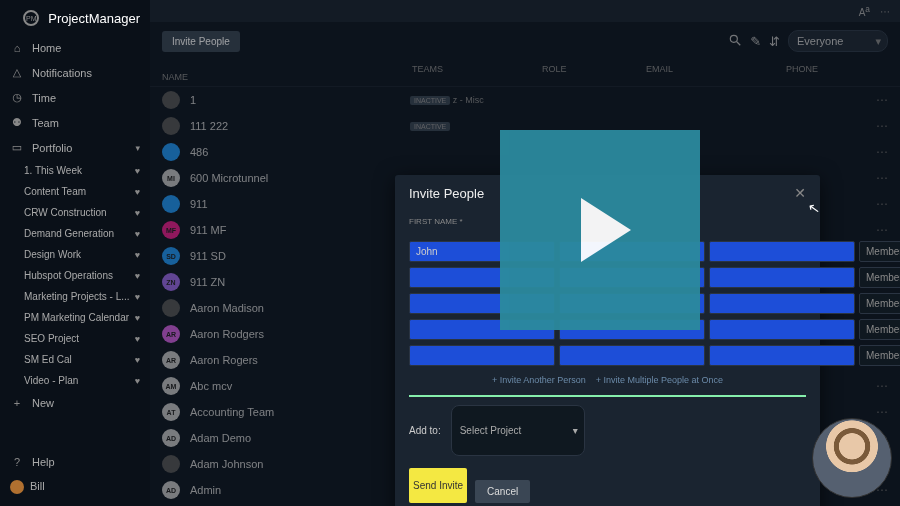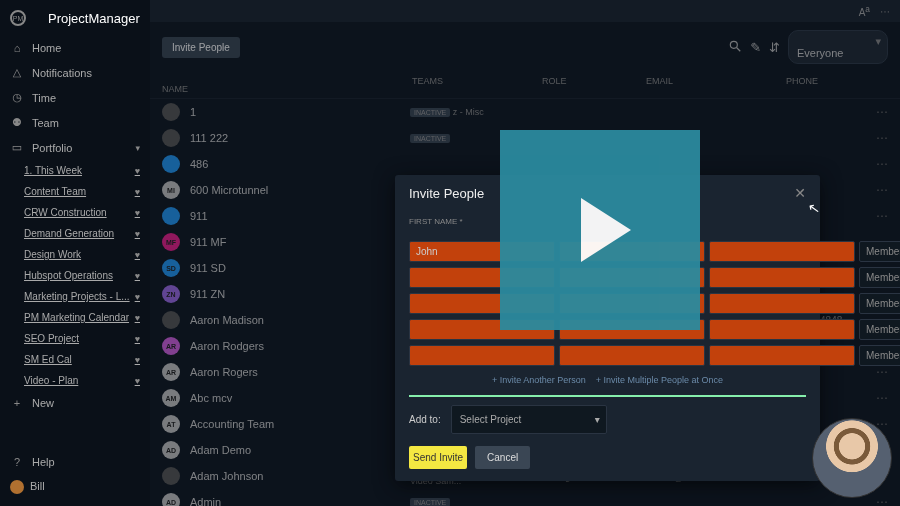--- a/index.html
+++ b/index.html
@@ -1,34 +1,34 @@
 <!DOCTYPE html>
 <html><head>
 <meta charset="utf-8">
 <style>
   * { box-sizing: border-box; margin: 0; padding: 0; }
   html, body { width: 900px; height: 506px; overflow: hidden; font-family: Arial, sans-serif; background: #0e1620; color: #c7c7c7; font-size: 11px; }
   .app { display: flex; height: 506px; }
   .sidebar { width: 150px; background: #0a1018; flex-shrink: 0; display: flex; flex-direction: column; padding: 6px 0; }
-  .brand { display: flex; align-items: center; gap: 22px; padding: 4px 10px 10px; color: #fff; font-size: 13px; font-weight: 500; }
+  .brand { display: flex; align-items: center; gap: 9px; padding: 4px 10px 10px; color: #fff; font-size: 13px; font-weight: 500; justify-content: flex-end; }
   .brand-logo { width: 16px; height: 16px; border-radius: 50%; border: 2px solid #888; font-size: 7px; display: flex; align-items: center; justify-content: center; color:#888;}
   .nav { flex: 1; overflow-y: auto; }
   .nav-item { display: flex; align-items: center; gap: 8px; padding: 6px 10px; color: #aaa; cursor: pointer; }
   .nav-item .icon { width: 14px; text-align: center; color:#888;}
   .nav-sub { padding-left: 18px; }
-  .nav-sub-item { display: flex; align-items: center; justify-content: space-between; padding: 5px 10px 5px 6px; color: #aaa; font-size: 10px; cursor: pointer; text-decoration: underline; }
+  .nav-sub-item { display: flex; align-items: center; justify-content: space-between; padding: 5px 10px 5px 6px; color: #aaa; font-size: 10px; cursor: pointer; }
   .heart { font-size: 9px; color:#888; }
   .nav-bottom { margin-top: auto; }
   .main { flex: 1; position: relative; display: flex; flex-direction: column; }
   .topbar { height: 22px; background: #1a2430; display: flex; align-items: center; justify-content: flex-end; padding: 0 10px; gap: 10px; font-size:10px;}
   .toolbar { display: flex; align-items: center; padding: 8px 12px; gap: 10px; }
   .btn-invite { background: #3a4654; color: #fff; border: none; padding: 5px 10px; border-radius: 3px; font-size: 10px; cursor: pointer; }
   .toolbar-right { margin-left: auto; display: flex; align-items: center; gap: 8px; }
   .toolbar-right .ticon { font-size: 13px; color:#bbb; cursor:pointer;}
-  .select-everyone { background: #1e2834; border: 1px solid #2e3a48; color: #ccc; padding: 16px 24px 4px 8px; border-radius: 10px; font-size: 11px; min-width: 100px; position:relative;}
+  .select-everyone { background: #1e2834; border: 1px solid #2e3a48; color: #ccc; padding: 4px 24px 4px 8px; border-radius: 10px; font-size: 11px; min-width: 100px; position:relative;}
   .select-everyone::after { content:"▾"; position:absolute; right:6px; top:4px; color:#888;}
   .table-head { display: flex; padding: 4px 12px; font-size: 9px; color: #888; border-bottom: 1px solid #1a222e; }
   .col-name { width: 250px; margin-top: 8px; }
   .col-teams { width: 130px; }
   .col-role { width: 104px; }
   .col-email { width: 140px; }
   .col-phone { flex:1; }
   .rows { flex: 1; overflow-y: auto; }
   .row { display: flex; align-items: center; padding: 3px 12px; min-height:26px; }
   .avatar { width: 18px; height: 18px; border-radius: 50%; margin-right: 10px; font-size: 7px; display: flex; align-items: center; justify-content: center; color:#222; font-weight:bold;}
@@ -40,31 +40,31 @@
   .row .menu { color:#666; font-size:12px; cursor:pointer;}
   .inactive { background:#3a4654; color:#999; font-size:7px; padding:1px 4px; border-radius:2px;}
   
   .modal-backdrop { position:absolute; inset:0; background:rgba(10,16,22,0.4); }
   .modal { position:absolute; left:245px; top:175px; width:425px; background:#1a2430; border-radius:3px; box-shadow:0 4px 20px rgba(0,0,0,0.6); }
   .modal-head { display:flex; align-items:center; justify-content:space-between; padding:10px 14px; font-size:13px; color:#eee;}
   .modal-close { cursor:pointer; color:#888; font-size:14px;}
   .modal-body { padding:6px 14px 12px; }
   .field-label { font-size:8px; color:#888; margin-bottom:15px; text-transform:uppercase;}
   .invite-row { display:flex; align-items:center; gap:4px; margin-bottom:5px;}
-  .invite-input { flex:1; background:#c2410c; border:1px solid #2a3442; color:#ccc; padding:4px 6px; font-size:10px; border-radius:2px;}
+  .invite-input { flex:1; background:#1d4ed8; border:1px solid #2a3442; color:#ccc; padding:4px 6px; font-size:10px; border-radius:2px;}
   .invite-input.small { flex:0 0 70px;}
   .invite-select { flex:0 0 80px; background:#0f1820; border:1px solid #2a3442; color:#888; padding:4px 6px; font-size:10px; border-radius:2px; position:relative;}
   .invite-links { font-size:9px; color:#6b8aa8; padding:4px 0 10px;text-align:center;}
   .add-to-row { display:flex; align-items:center; gap:10px; padding:8px 0 12px; border-top:2px solid #86efac;}
   .add-to-label { font-size:10px; color:#ccc;}
-  .project-select { background:#0f1820; border:1px solid #2a3442; color:#aaa; padding:8px 8px; font-size:10px; border-radius:2px; width:156px; position:relative;}
+  .project-select { background:#0f1820; border:1px solid #2a3442; color:#aaa; padding:19px 8px; font-size:10px; border-radius:8px; width:134px; position:relative;}
   .project-select::after{content:"▾"; position:absolute; right:6px;}
   .modal-actions { display:flex; gap:8px;}
   .btn-send { background:#f4e842; color:#333; border:none; padding:6px 4px; font-size:10px; border-radius:2px; cursor:pointer;}
-  .btn-cancel { background:#3a4654; color:#ddd; border:none; padding:6px 12px; font-size:10px; border-radius:2px; cursor:pointer;}
+  .btn-cancel { background:#3a4654; color:#ddd; border:none; padding:6px 12px; font-size:10px; border-radius:2px; cursor:pointer;margin-top:12px;}
   
   .play-overlay { position:absolute; left:350px; top:130px; width:200px; height:200px; background:#2b8a9e; display:flex; align-items:center; justify-content:center; opacity:0.95; cursor:pointer;}
   .play-triangle { width:0; height:0; border-left:50px solid #fff; border-top:32px solid transparent; border-bottom:32px solid transparent; margin-left:12px;}
   
   .presenter { position:absolute; right:8px; bottom:8px; width:80px; height:80px; border-radius:50%; background: radial-gradient(circle at 50% 35%, #e8c8a8 0 20%, #7a5a3a 21% 28%, #e8c8a8 29% 40%, #556070 41% 100%); border:1px solid #333;}
   .cursor { position:absolute; left:658px; top:200px; font-size:14px; color:#fff; transform:rotate(-10deg);}
   .chev { font-size:9px; color:#888; }
   .user-pill { display:flex; align-items:flex-start; gap:6px; padding:6px 10px; color:#aaa; }
   .user-avatar { width:14px; height:14px; border-radius:50%; background:#b07030;}
 </style>

